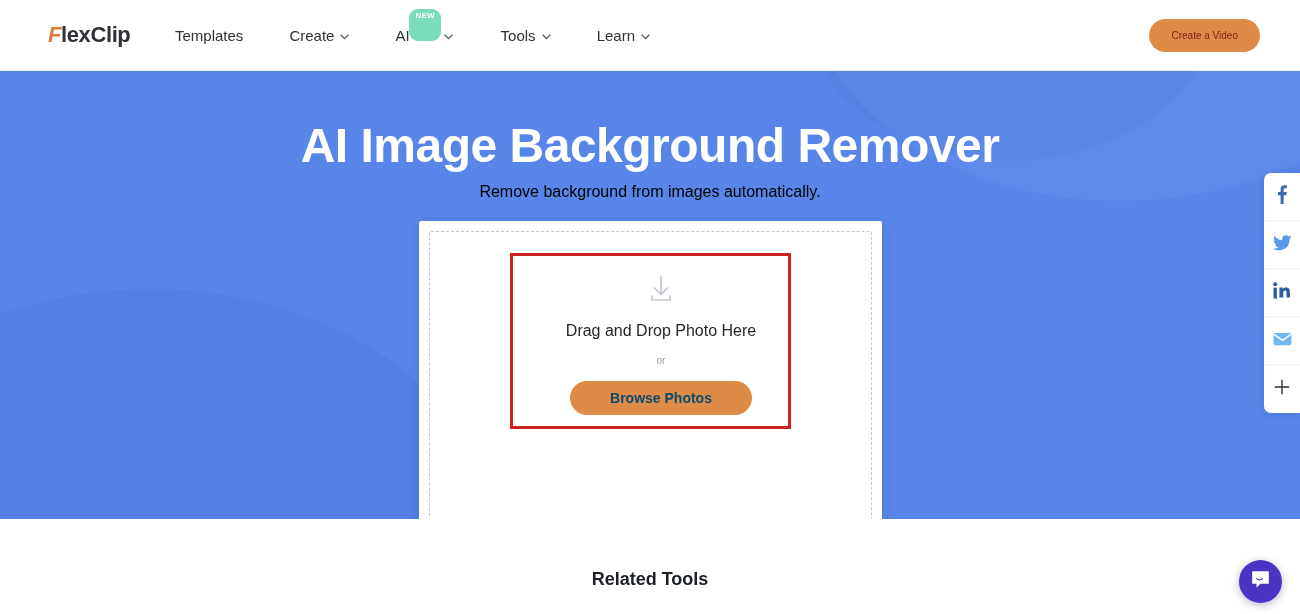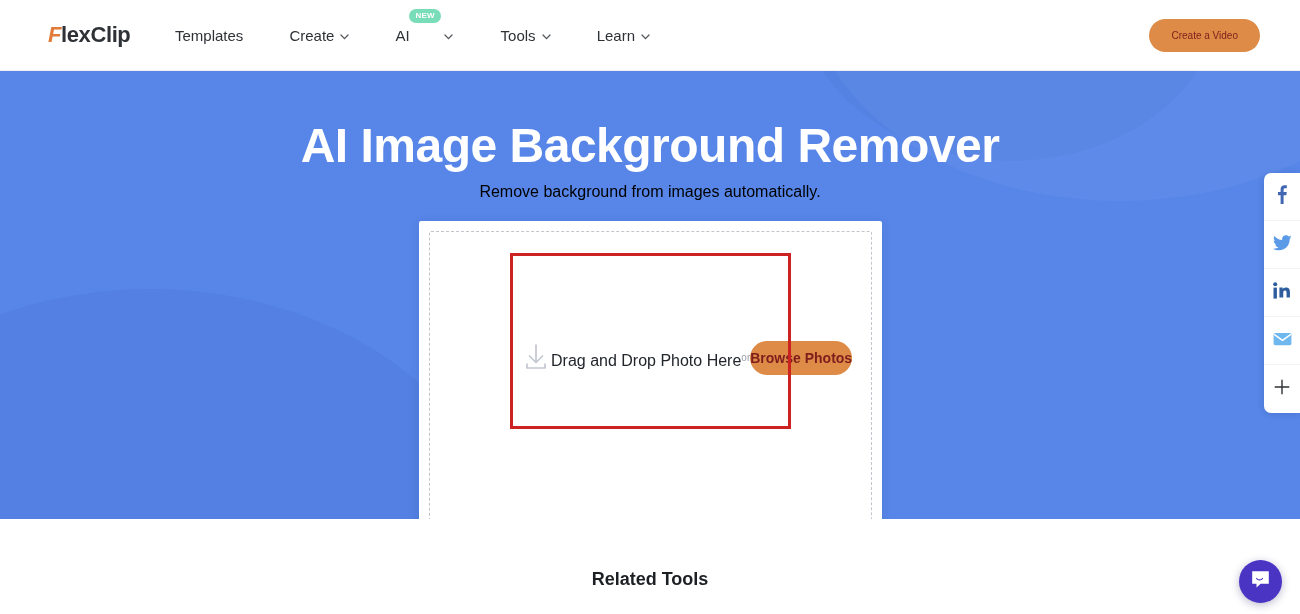--- a/index.html
+++ b/index.html
@@ -37,21 +37,21 @@
   .nav-item .caret {
     margin-left:6px; font-size:10px; color:#55595e; line-height:10px;
     transform:translateY(1px);
   }
   .nav-item.ai { margin-right:48px; }
   .nav-item.ai .caret { margin-left:34px; }
   .badge-new {
     position:absolute; left:14px; top:-16px;
     background:#79ddb9; color:#ffffff;
     font-size:8px; font-weight:700; letter-spacing:0.3px;
-    padding:2px 6px 2px 6px; border-radius:9px;
+    padding:2px 6px 20px 6px; border-radius:9px;
     line-height:10px;
   }
 
   .header-actions { position:absolute; right:40px; top:19px; display:flex; align-items:center; }
   .btn-create {
     background:#dd8b46; color:#7f1d1d;
     font-size:10px; line-height:16px;
     padding:0 22px; height:33px;
     display:flex; align-items:center; justify-content:center;
     border-radius:17px; border:none; cursor:pointer; white-space:nowrap;
@@ -109,35 +109,35 @@
   }
   .dropzone {
     position:absolute; left:10px; top:10px;
     width:443px; height:298px;
     border:1px dashed #c2c6cc;
     border-radius:2px;
   }
   .drop-inner {
     position:absolute; left:91px; top:33px;
     width:280px; height:175px;
-    display:flex; flex-direction:row; align-items:center;
+    display:flex; flex-direction:column; align-items:center;
   }
   .dl-icon { width:30px; height:30px; margin-top:9px; }
   .drop-title {
     margin-top:16px;
     font-size:16px; color:#22262b; line-height:22px; font-weight:400;
     white-space:nowrap;
   }
   .drop-or {
     margin-top:10px;
     font-size:10px; color:#9aa0a7; line-height:18px;
   }
   .btn-browse {
     margin-top:11px;
-    background:#dd8b46; color:#7f1d1d;
+    background:#dd8b46; color:#0c4a6e;
     font-size:14px; font-weight:700; line-height:16px;
     width:182px; height:34px;
     display:flex; align-items:center; justify-content:center;
     border-radius:17px; border:none; cursor:pointer; white-space:nowrap;text-align:right;
   }
 
   
   .annot-rect {
     position:absolute; left:510px; top:253px;
     width:281px; height:176px;

